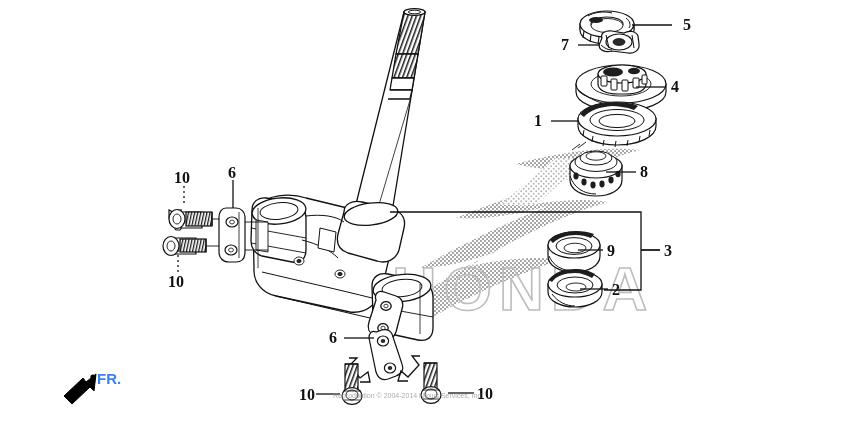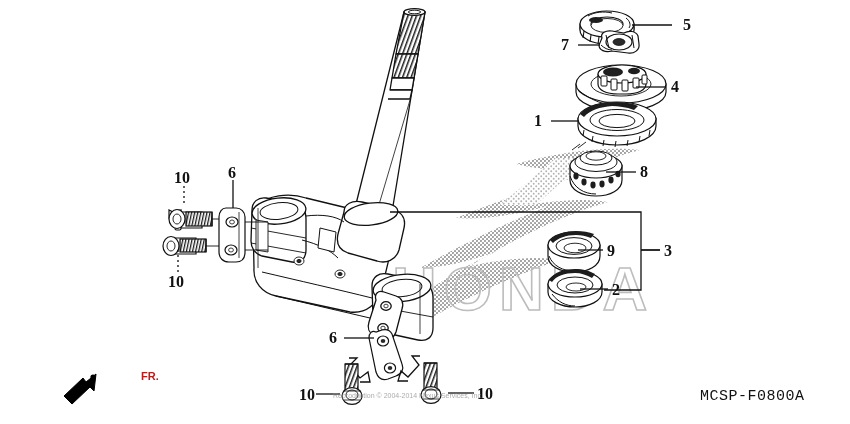--- a/index.html
+++ b/index.html
@@ -7,21 +7,21 @@
        font-family:"Liberation Serif",serif;color:#000;}
   #sheet{position:relative;width:850px;height:424px;background:#fff;}
   #sheet svg{position:absolute;left:0;top:0;}
   .lbl{position:absolute;font-family:"Liberation Serif",serif;font-weight:700;
        font-size:16px;line-height:1;color:#111;white-space:nowrap;}
   .partno{position:absolute;font-family:"Liberation Mono",monospace;
           font-size:15px;letter-spacing:.5px;color:#111;white-space:nowrap;}
   .copy{position:absolute;font-family:"Liberation Sans",sans-serif;
         font-size:7px;color:#8f8f8f;white-space:nowrap;opacity:.75;}
   .frtxt{position:absolute;font-family:"Liberation Sans",sans-serif;
-         font-weight:700;font-size:11px;color:#b91c1c;white-space:nowrap;padding-left:44px;}
+         font-weight:700;font-size:15px;color:#3b82f6;white-space:nowrap;}
 </style>
 </head>
 <body>
 
 <div id="sheet">
 
 <svg width="850" height="424" viewBox="0 0 850 424">
   <defs>
     <pattern id="halftone" width="4" height="4" patternUnits="userSpaceOnUse">
       <rect width="4" height="4" fill="#ffffff"></rect>
@@ -382,17 +382,16 @@
       <div class="lbl" style="left: 228px; top: 165px;">6</div>
       <div class="lbl" style="left: 174px; top: 170px;">10</div>
       <div class="lbl" style="left: 168px; top: 274px;">10</div>
       <div class="lbl" style="left: 329px; top: 330px;">6</div>
       <div class="lbl" style="left: 299px; top: 387px;">10</div>
       <div class="lbl" style="left: 477px; top: 386px;">10</div>
     </div>
 
 <div class="frtxt" style="left:97px; top:370px;">FR.</div>
 
-<div class="partno" style="left:700px; top:388px;">MCSP-F0800A</div>
 
 <div class="copy" style="left:333px; top:392px;">Reproduction © 2004-2014 Nexus Services, Inc.</div>
 
 </div>
 
 </body></html>

